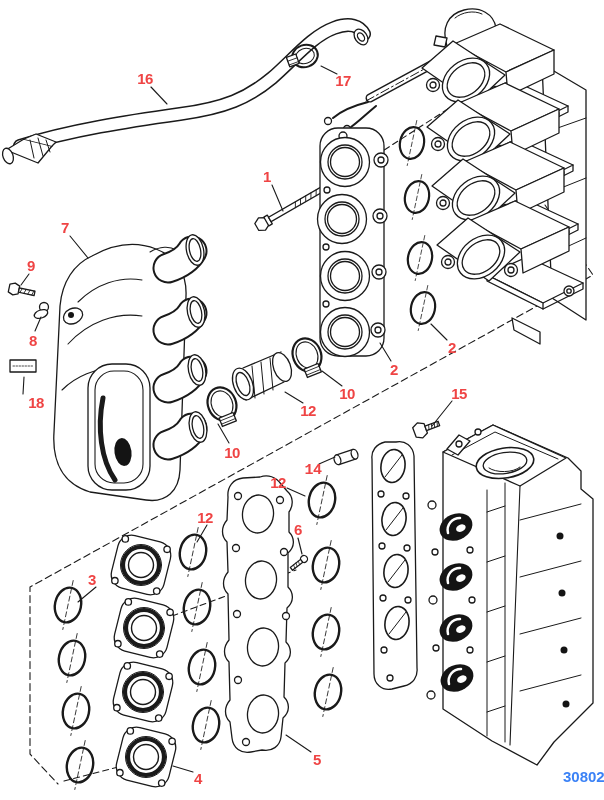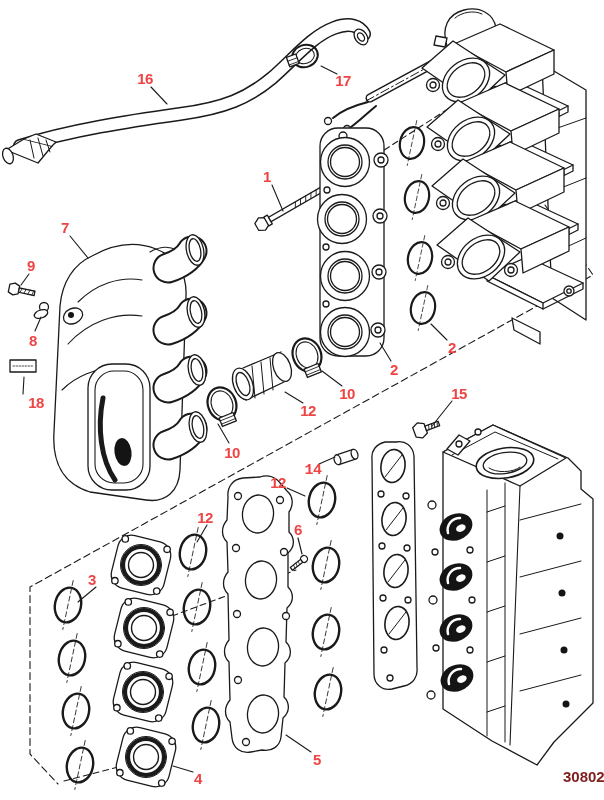--- a/index.html
+++ b/index.html
@@ -3,21 +3,21 @@
 <meta charset="utf-8">
 <style>
   html,body{margin:0;padding:0;background:#fff;}
   .stage{position:relative;width:604px;height:800px;background:#fff;overflow:hidden;
          font-family:"Liberation Sans",sans-serif;}
   .stage svg{position:absolute;left:0;top:0;}
   .callout{position:absolute;transform:translate(-50%,-50%);
            font:bold 15px "Liberation Sans",sans-serif;color:#ef4444;
            letter-spacing:-0.5px;white-space:nowrap;text-align:center;}
   .drawing-number{position:absolute;left:563px;top:768px;
-           font:bold 15px "Liberation Sans",sans-serif;color:#7f1d1d;}
+           font:bold 15px "Liberation Sans",sans-serif;color:#3b82f6;}
 </style>
 </head>
 <body>
 
 <div class="stage">
 
 <svg width="604" height="800" viewBox="0 0 604 800">
 <defs>
   <g id="oring">
     <g transform="rotate(12)">

